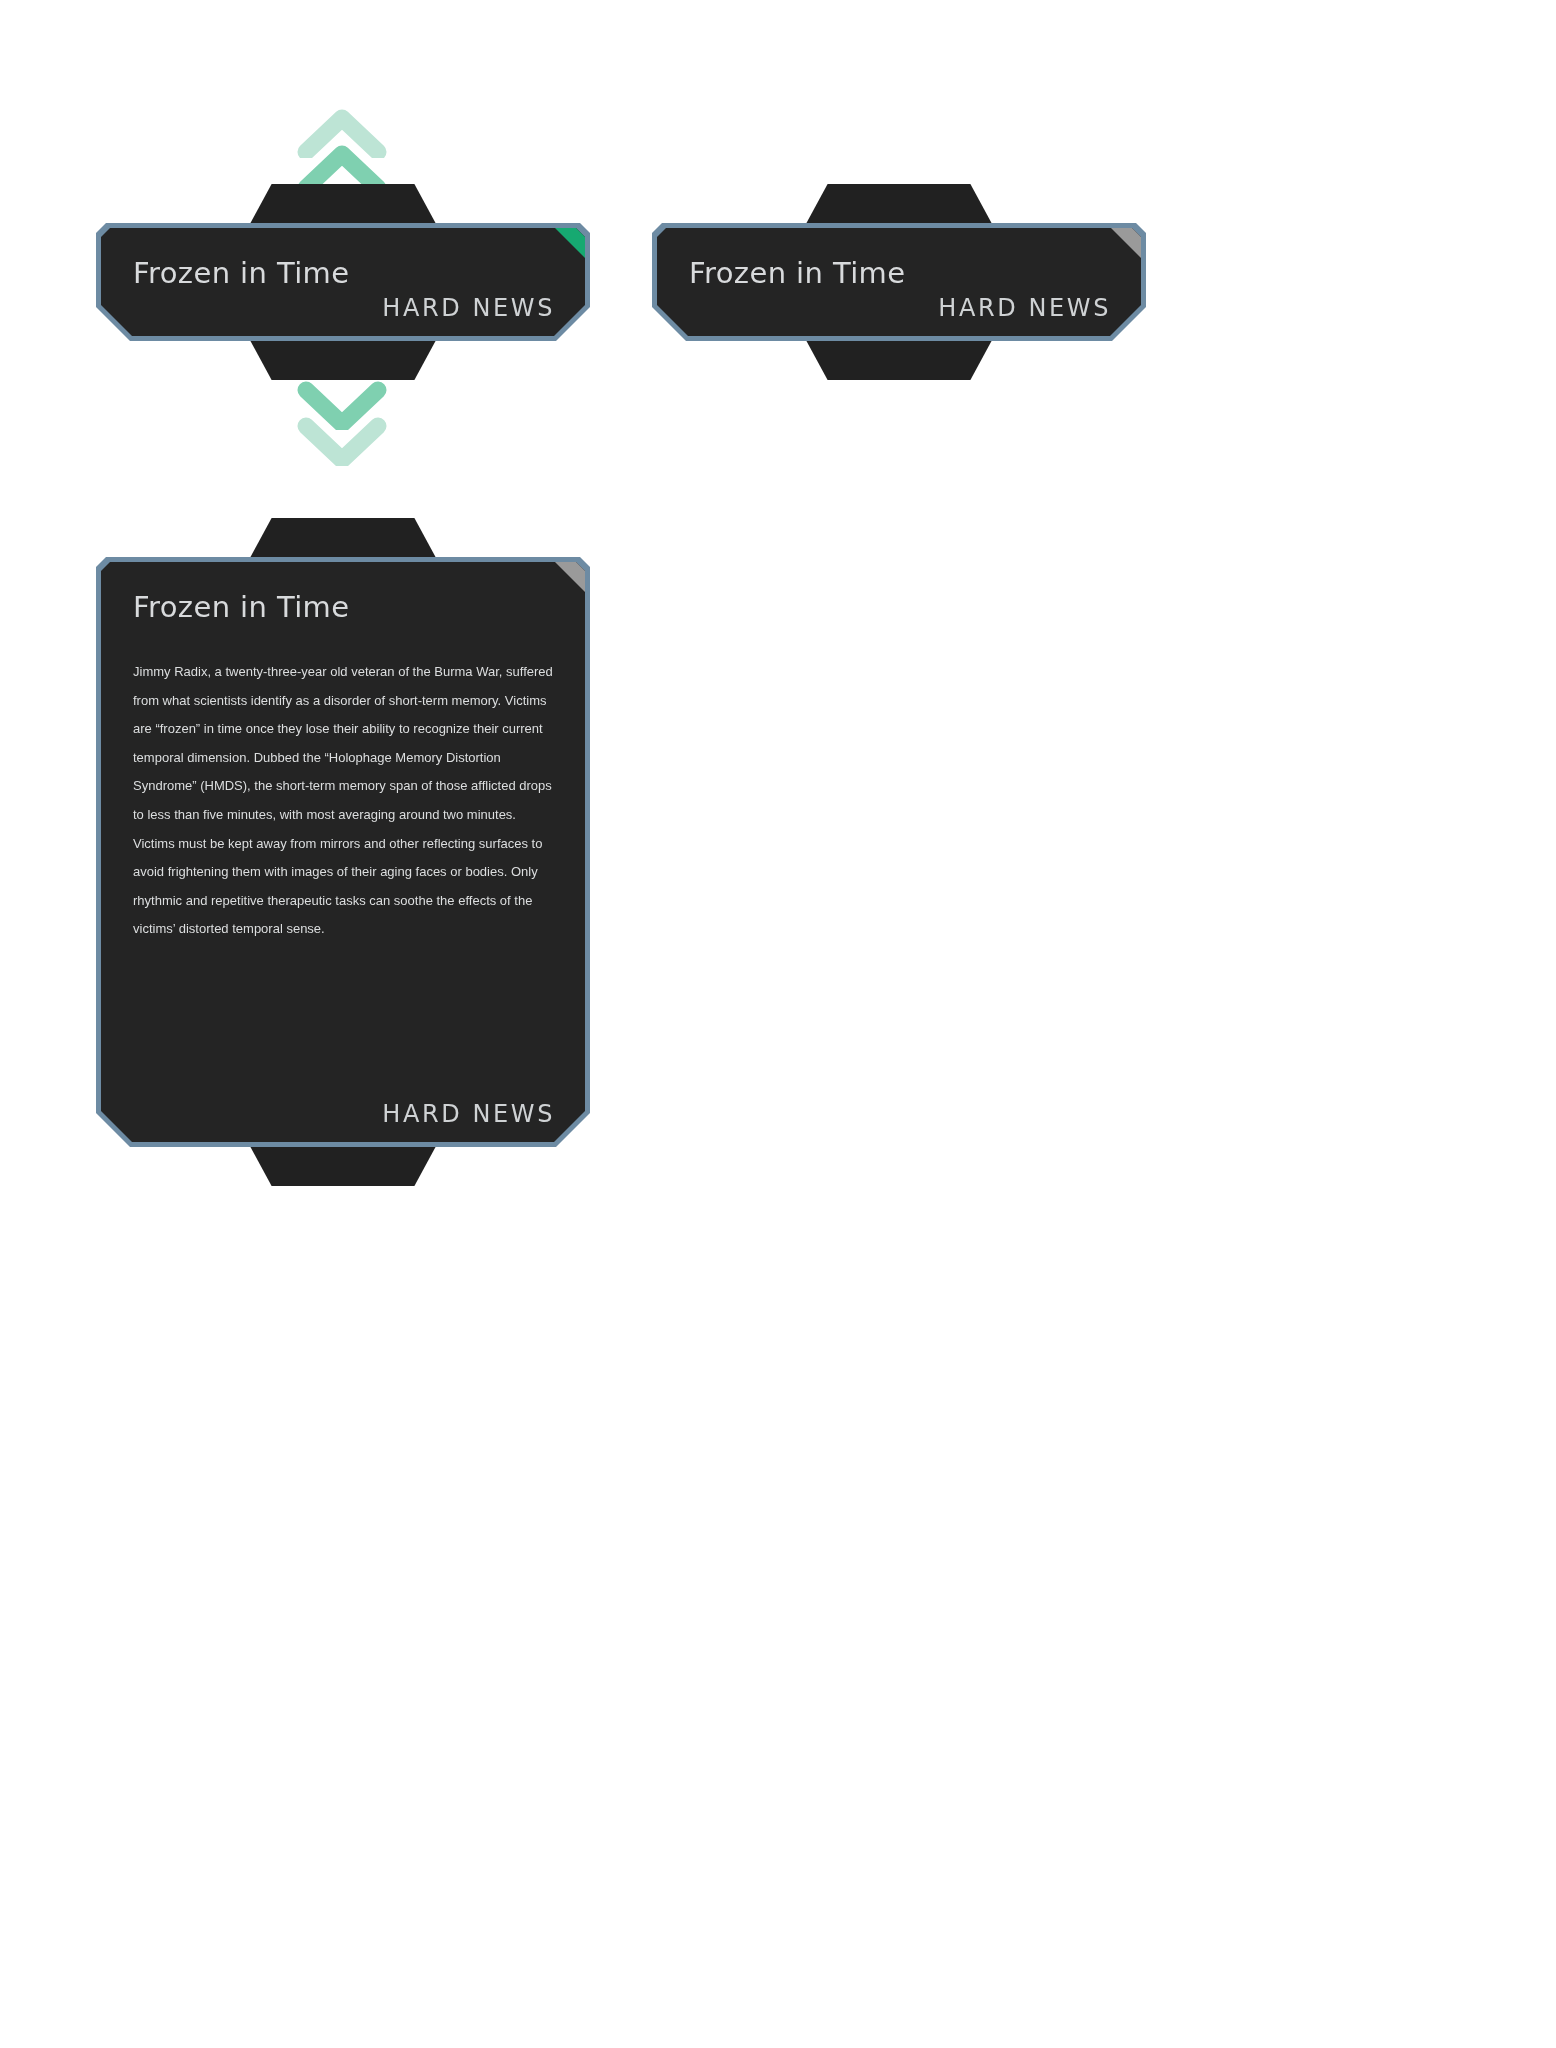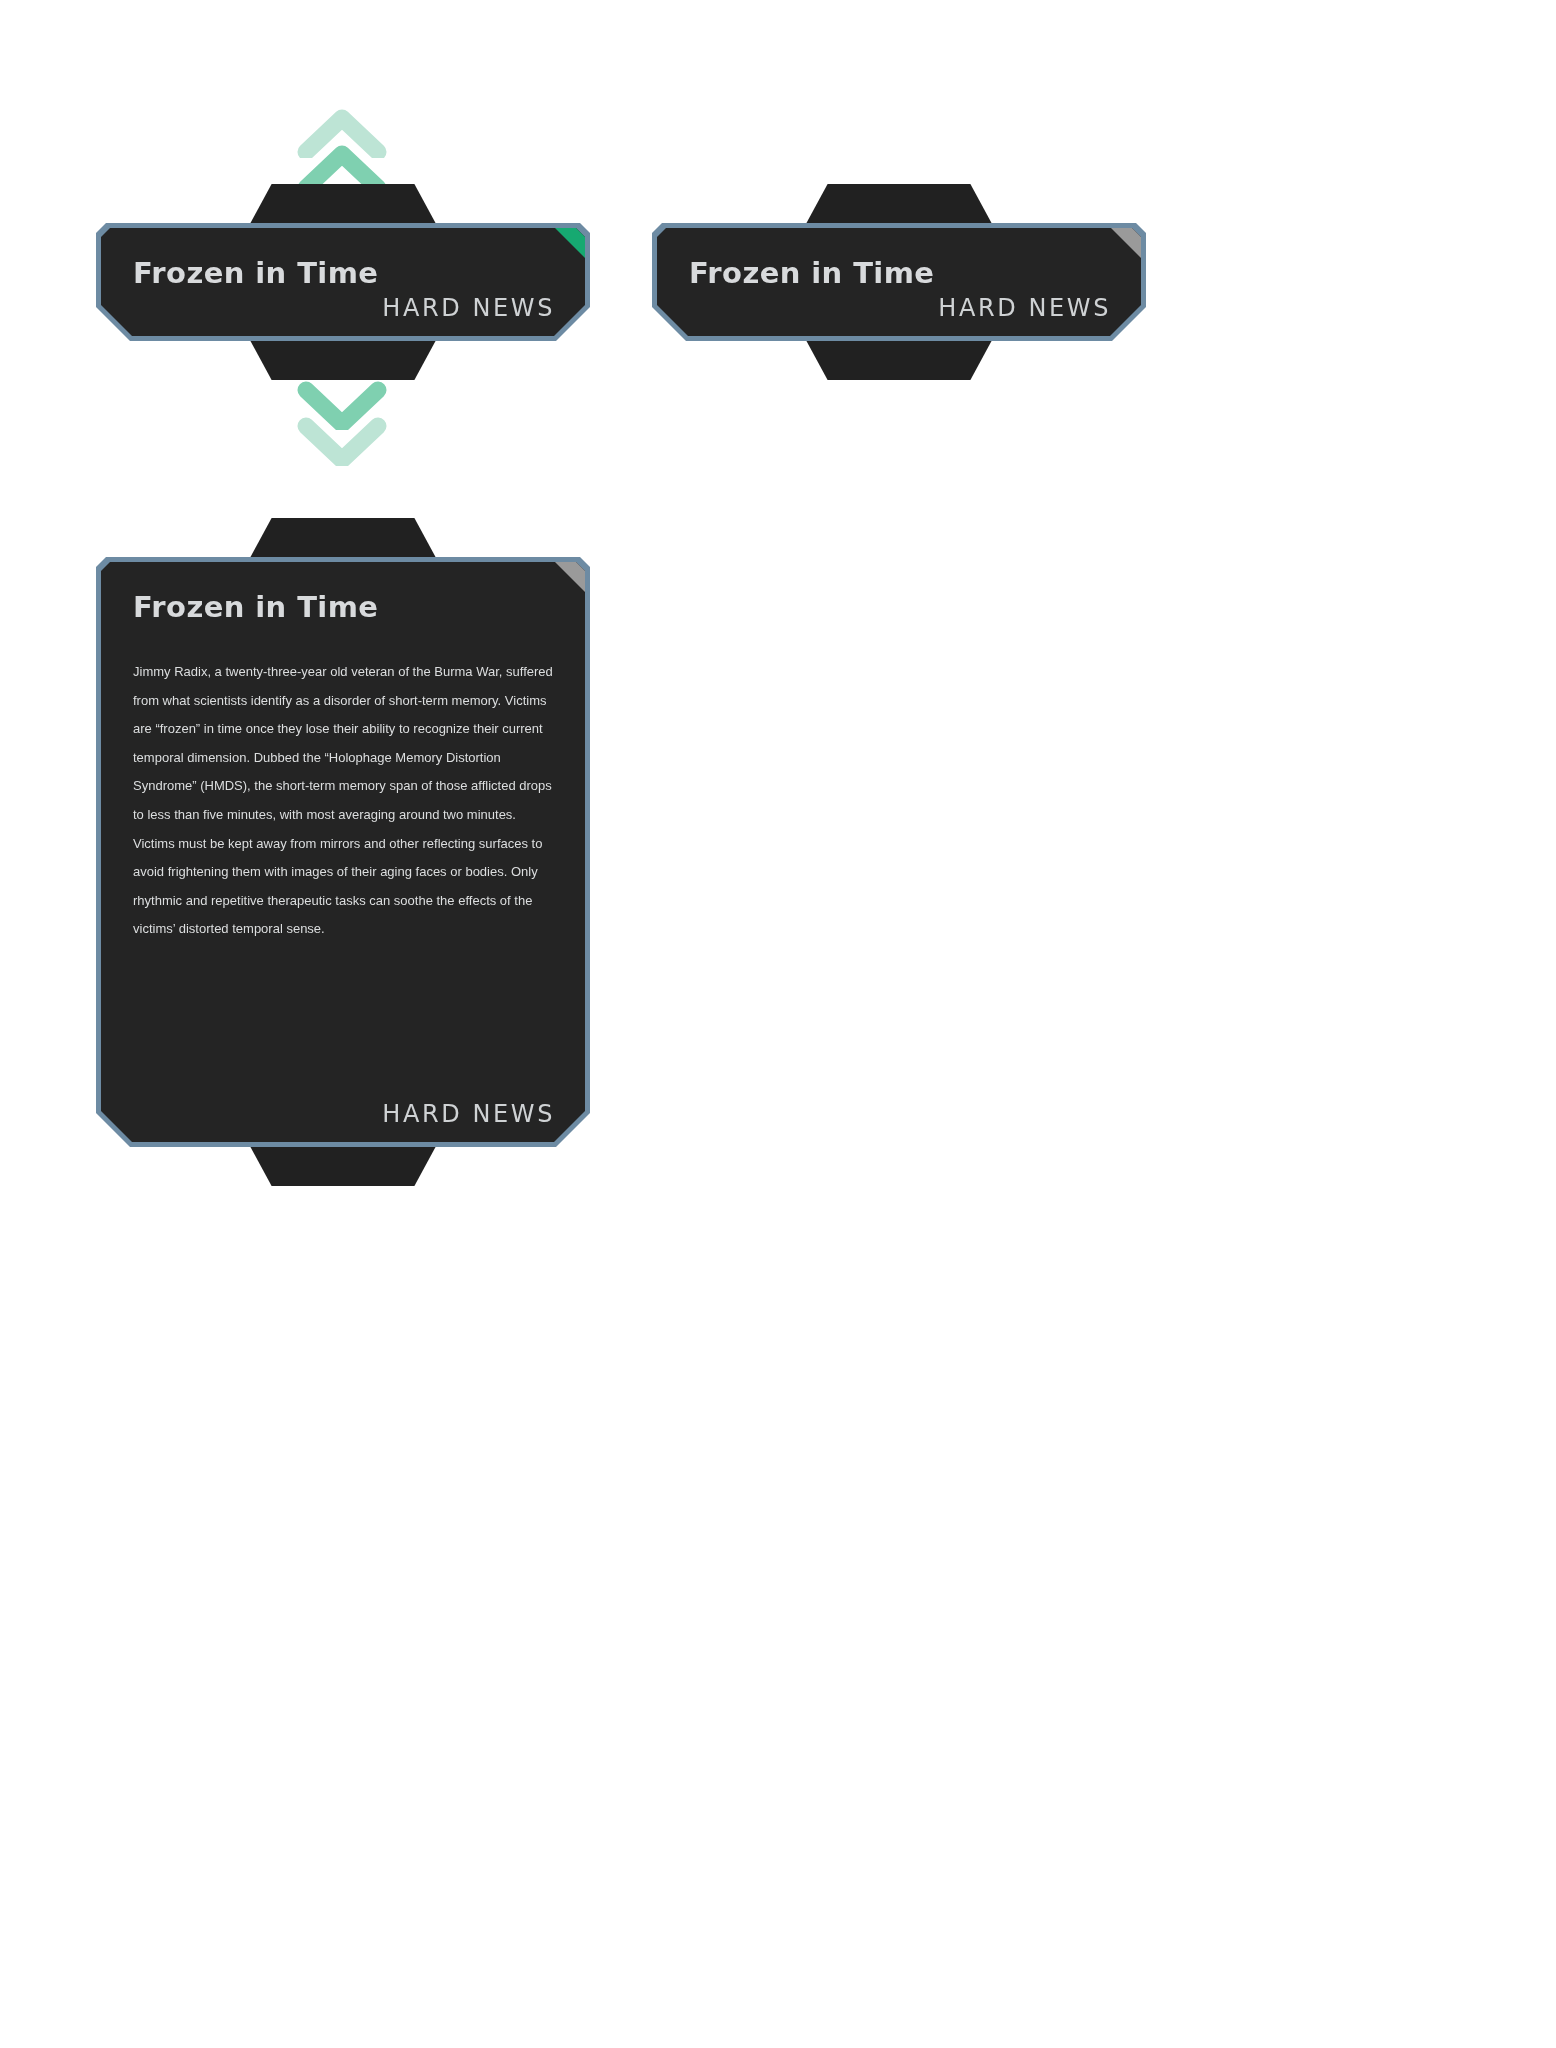--- a/index.html
+++ b/index.html
@@ -93,21 +93,21 @@
     width: 30px;
     height: 30px;
     clip-path: polygon(100% 0, 100% 100%, 0 0);
   }
 
   
   .card-title {
     position: absolute;
     color: #d8dadc;
     font-size: 29px;
-    font-weight: 700;
+    font-weight: 400;
     letter-spacing: 0.4px;
     white-space: nowrap;
     font-family: "DejaVu Sans", sans-serif;
     text-align: center;
   }
   .card-tag {
     position: absolute;
     color: #cfd2d4;
     font-size: 24px;
     letter-spacing: 2.6px;

